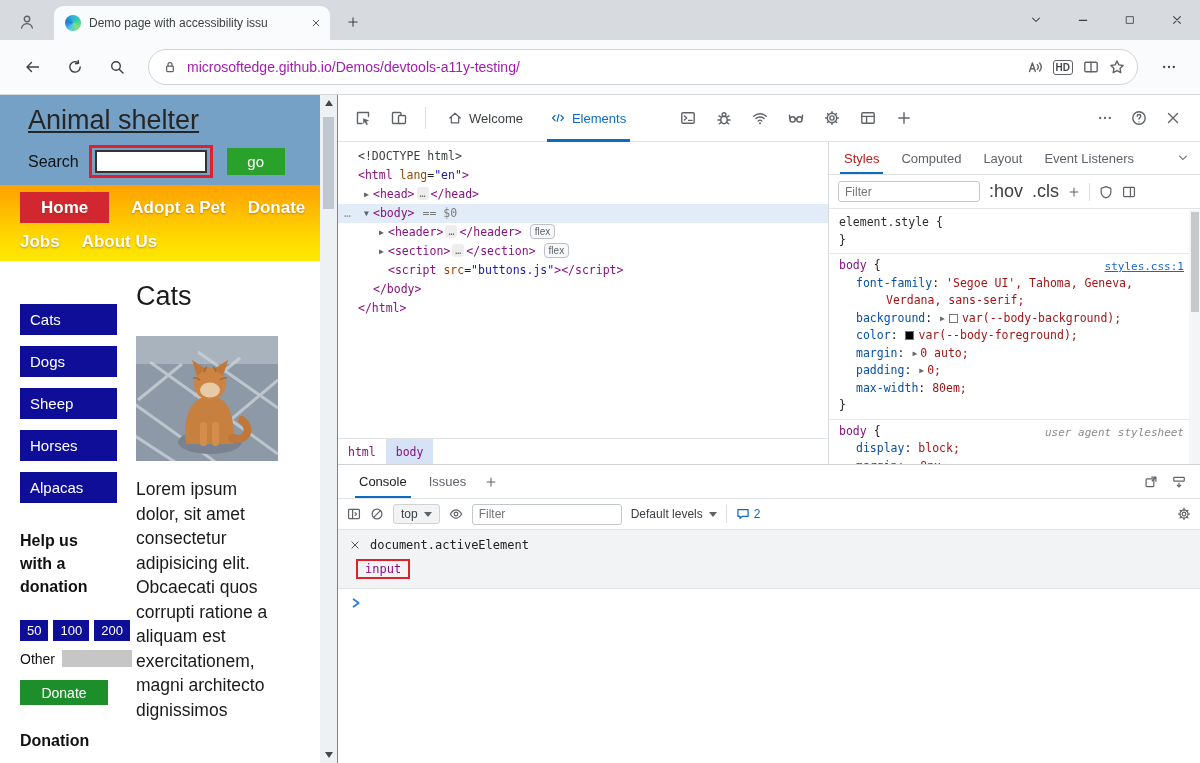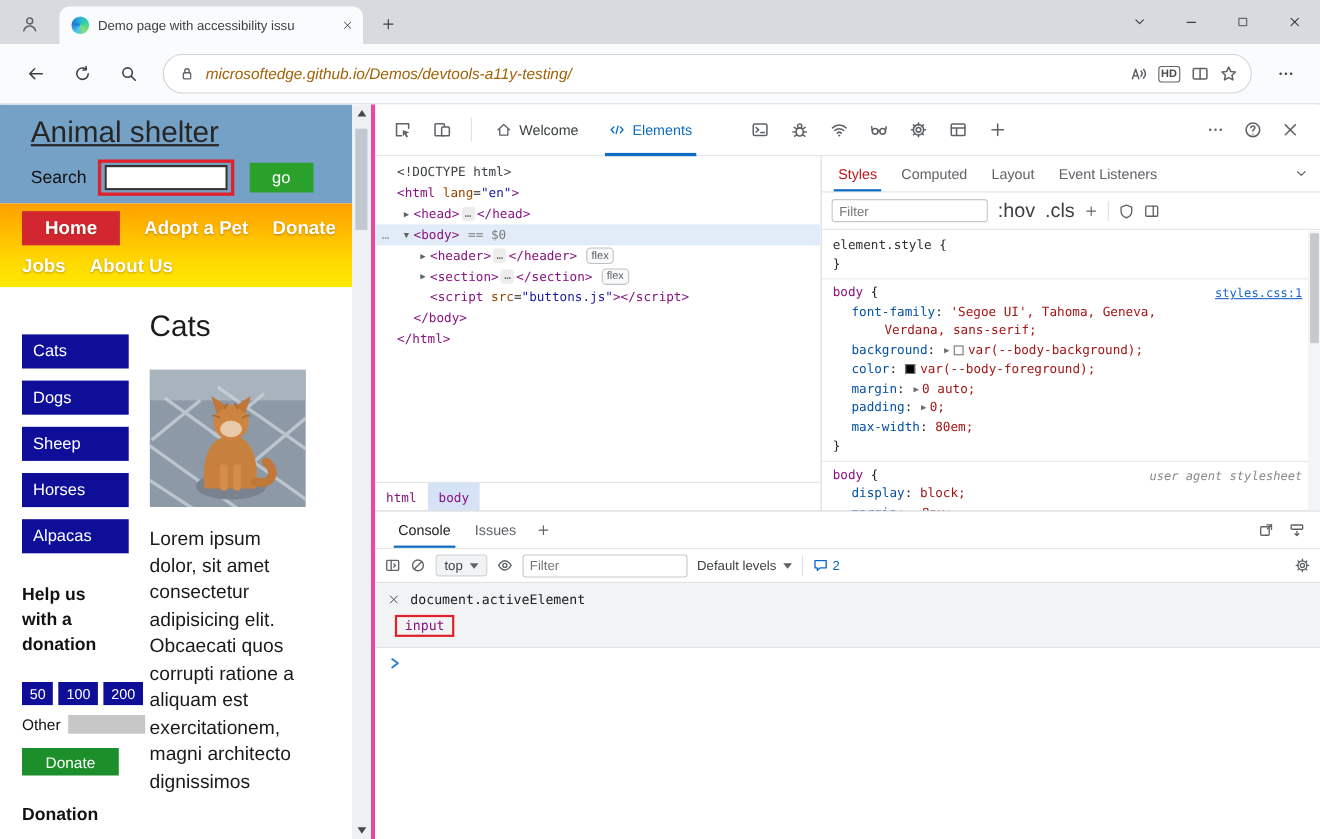--- a/index.html
+++ b/index.html
@@ -13,21 +13,21 @@
 .tab{width:276px;height:34px;background:#fafbfc;border-radius:9px 9px 0 0;display:flex;align-items:center;gap:8px;padding:0 9px 0 11px;margin-left:6px;}
 .favicon{width:16px;height:16px;border-radius:50%;flex-shrink:0;background:conic-gradient(from 210deg,#49c6ef,#1e7ad4,#2bb3d8,#35d3a2,#86e06f,#49c6ef);}
 .tab-title{flex:1;font-size:12px;color:#3c4043;white-space:nowrap;overflow:hidden;}
 .newtab-btn{width:30px;height:30px;display:flex;align-items:center;justify-content:center;margin:0 0 3px 8px;}
 .win-controls{position:absolute;right:0;top:0;height:40px;display:flex;}
 .win-btn{width:47px;height:40px;display:flex;align-items:center;justify-content:center;}
 
 .navbar{height:55px;flex-shrink:0;background:#fafbfc;border-bottom:1px solid #d5d8db;display:flex;align-items:center;padding:0 12px 0 14px;gap:4px;}
 .nav-icon-btn{width:38px;height:34px;border-radius:7px;display:flex;align-items:center;justify-content:center;flex-shrink:0;}
 .addr{flex:1;height:36px;background:#fff;border:1px solid #d0d3d8;border-radius:18px;display:flex;align-items:center;gap:10px;padding:0 12px 0 14px;margin:0 8px;min-width:0;}
-.addr-url{flex:1;font-size:14px;color:#a16207;white-space:nowrap;overflow:hidden;font-style:italic;}
+.addr-url{flex:1;font-size:14px;color:#a21caf;white-space:nowrap;overflow:hidden;}
 .hd-badge{font-size:10px;font-weight:bold;color:#474b4f;border:1.5px solid #5f6368;border-radius:3px;padding:0 2px;line-height:13px;}
 .addr-ic{display:flex;align-items:center;justify-content:center;flex-shrink:0;}
 
 
 .ic{width:16px;height:16px;fill:none;stroke:#5f6368;stroke-width:1.4;stroke-linecap:round;stroke-linejoin:round;}
 .ic.dark{stroke:#3c4043;}
 .ic.s12{width:12px;height:12px;}
 .ic.s14{width:14px;height:14px;}
 .ic.s10{width:10px;height:10px;}
 .ic.thin{stroke-width:1.1;}
@@ -62,33 +62,33 @@
 .other-row{display:flex;align-items:center;margin-top:9px;font-size:14px;color:#111;}
 .other-input{width:70px;height:17px;background:#c6c6c6;border:none;margin-left:7px;}
 .donate-btn{margin-top:13px;width:88px;height:25px;background:#1d8f2a;color:#fff;border:none;font-size:14px;font-family:inherit;}
 .donation-heading{font-size:16px;font-weight:bold;margin-top:27px;color:#111;}
 .right-col{padding-top:20px;padding-left:16px;min-width:0;}
 .cats-heading{font-size:27px;font-weight:400;color:#1c1c1c;}
 .cat-image{margin-top:24px;display:block;}
 .lorem{margin-top:16px;font-size:17.5px;line-height:24.5px;color:#1a1a1a;width:134px;}
 
 
-.devtools{flex:1;display:flex;flex-direction:column;border-left:4px solid #ec4899;background:#fff;min-width:0;}
+.devtools{flex:1;display:flex;flex-direction:column;border-left:1px solid #ec4899;background:#fff;min-width:0;}
 .dt-toolbar{height:47px;flex-shrink:0;display:flex;align-items:center;padding:0 10px 0 8px;border-bottom:1px solid #e0e3e6;gap:2px;}
 .dt-iconbtn{width:34px;height:30px;display:flex;align-items:center;justify-content:center;border-radius:4px;flex-shrink:0;}
 .dt-sep{width:1px;height:22px;background:#dcdfe2;margin:0 7px;flex-shrink:0;}
 .dt-tab{display:flex;align-items:center;gap:7px;height:47px;padding:0 13px;font-size:13px;color:#3c4043;position:relative;flex-shrink:0;}
 .dt-tab.active{color:#0b6cc1;}
 .dt-tab.active::after{content:"";position:absolute;left:9px;right:9px;bottom:0;height:3px;background:#0b6cc1;}
 .dt-tab.active .ic{stroke:#0b6cc1;}
 .dt-gap{width:28px;flex-shrink:0;}
 .dt-right{margin-left:auto;display:flex;align-items:center;}
 
 .dt-main{height:322px;flex-shrink:0;display:flex;min-height:0;}
-.elements-pane{width:406px;flex-shrink:0;display:flex;flex-direction:column;border-right:1px solid #d8dbde;}
+.elements-pane{width:491px;flex-shrink:0;display:flex;flex-direction:column;border-right:1px solid #d8dbde;}
 .tree{flex:1;overflow:hidden;font-family:"DejaVu Sans Mono",monospace;font-size:11.5px;padding-top:5px;}
 .tree-row{height:19px;line-height:19px;position:relative;white-space:nowrap;color:#202124;}
 .tree-row.selected{background:#e1ecf8;}
 .arrow{display:inline-block;width:13px;margin-left:-13px;text-align:center;font-size:8px;color:#5f6368;vertical-align:1px;}
 .gutter{position:absolute;left:6px;color:#9a9a9a;letter-spacing:-1px;}
 .tk-tag{color:#881280;}
 .tk-attr{color:#994500;}
 .tk-str{color:#1a1aa6;}
 .tk-p{color:#202124;}
 .tk-doc{color:#3c4043;}

